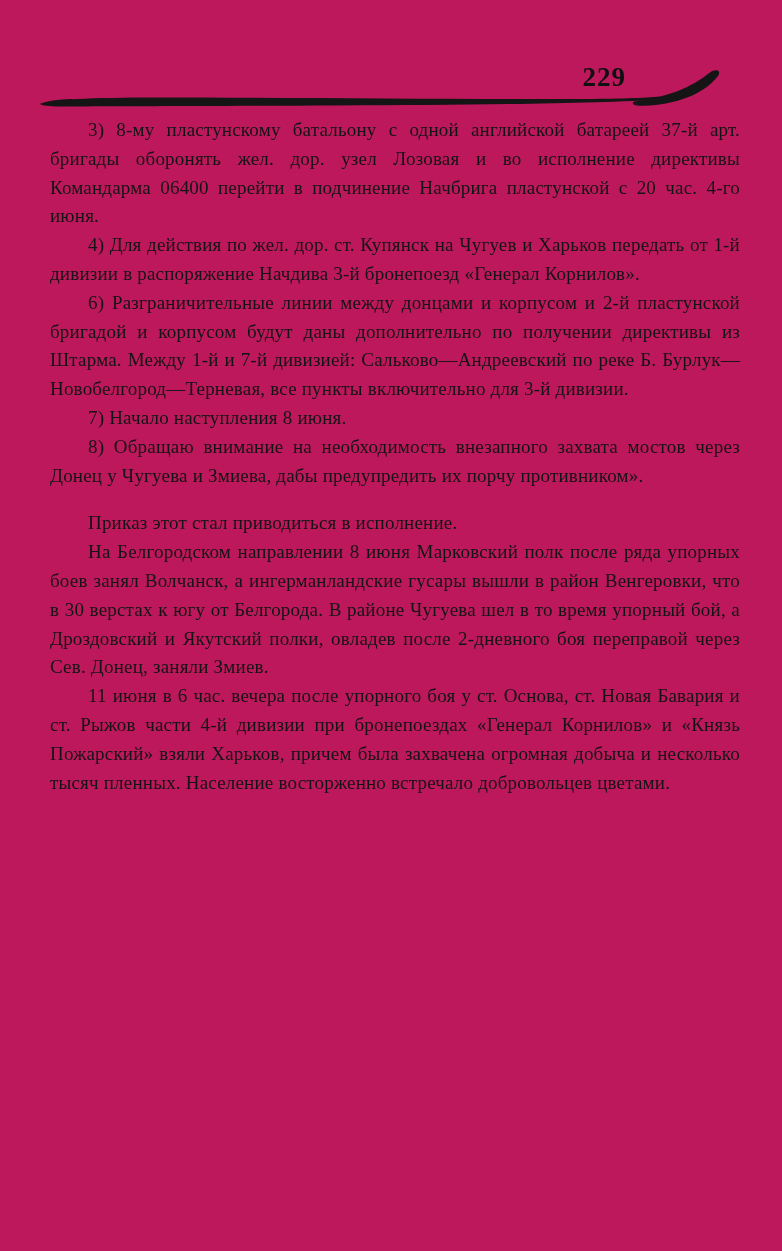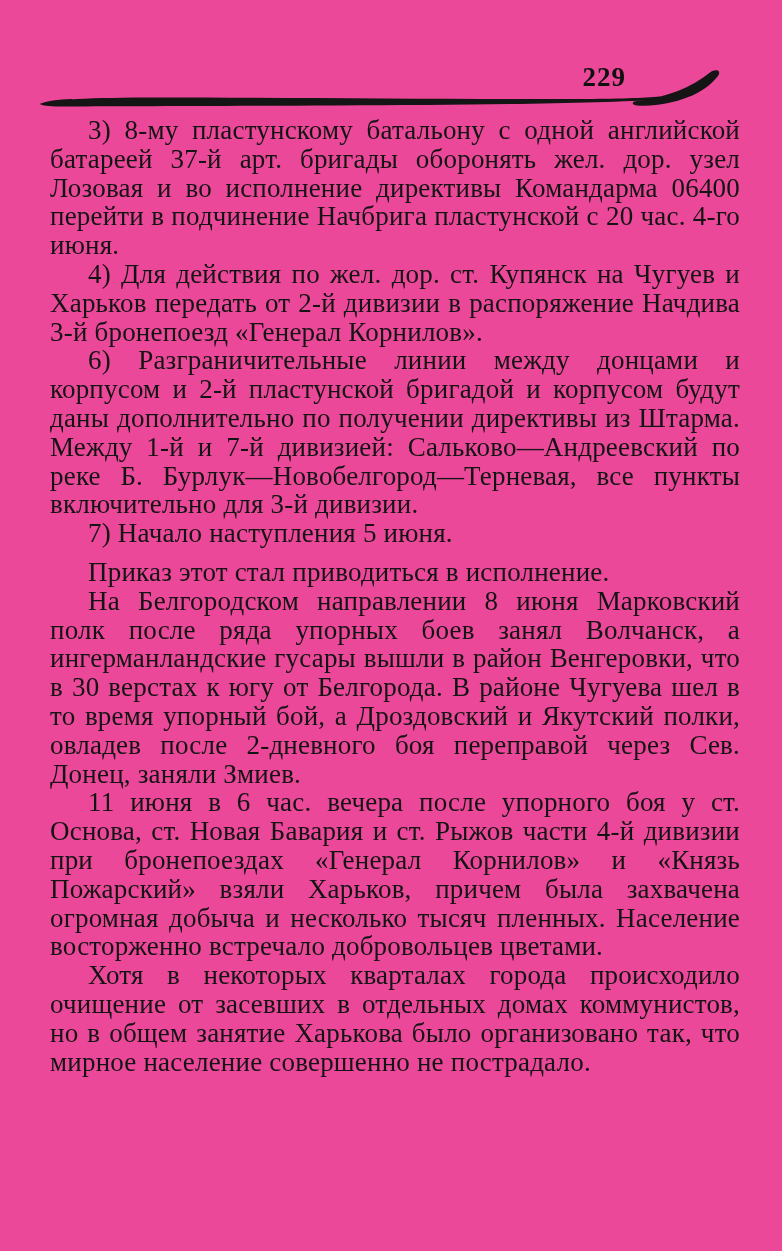--- a/index.html
+++ b/index.html
@@ -4,21 +4,21 @@
 <style>
   html, body {
     margin: 0;
     padding: 0;
     background: #ffffff;
   }
   .page {
     position: relative;
     width: 782px;
     height: 1251px;
-    background: #ec4899;
+    background: #be185d;
     overflow: hidden;
     font-family: "Liberation Serif", "DejaVu Serif", serif;
     color: #141414;
   }
   .header {
     position: relative;
     height: 112px;
   }
   .page-number {
     position: absolute;
@@ -31,31 +31,31 @@
   }
   .header-rule {
     position: absolute;
     left: 38px;
     top: 68px;
     width: 706px;
     height: 44px;
   }
   .content {
     padding: 4px 42px 0 50px;
-    font-size: 27px;
+    font-size: 19px;
     line-height: 28.8px;
     letter-spacing: 0.2px;
   }
   .para {
     margin: 0;
     text-align: justify;
     text-indent: 38px;
   }
   .gap-top {
-    margin-top: 10px;
+    margin-top: 19px;
   }
 </style>
 </head>
 <body>
 
 <div class="page">
 
   <div class="header">
     <div class="page-number">229</div>
     <svg class="header-rule" viewBox="0 0 706 44" aria-hidden="true">
@@ -71,22 +71,22 @@
         C 628 30, 654 19, 672 4.5
         C 677 0.5, 684 2, 680 8
         C 666 26.5, 638 36.5, 606 37.8
         C 598 38.1, 592 36.5, 596 33.5 Z"></path>
       <path fill="#151515" d="M2 36 C 8 33, 20 31.5, 34 31 L 36 35 C 22 36.5, 10 37, 2 36 Z"></path>
     </svg>
   </div>
 
   <div class="content">
     <p class="para">3) 8-му пластунскому батальону с одной английской батареей 37-й арт. бригады оборонять жел. дор. узел Лозовая и во исполнение директивы Командарма 06400 перейти в подчинение Начбрига пластунской с 20 час. 4-го июня.</p>
-    <p class="para">4) Для действия по жел. дор. ст. Купянск на Чугуев и Харьков передать от 2-й дивизии в распоряжение Начдива 3-й бронепоезд «Генерал Корнилов».</p>
+    <p class="para">4) Для действия по жел. дор. ст. Купянск на Чугуев и Харьков передать от 1-й дивизии в распоряжение Начдива 3-й бронепоезд «Генерал Корнилов».</p>
     <p class="para">6) Разграничительные линии между донцами и корпусом и 2-й пластунской бригадой и корпусом будут даны дополнительно по получении директивы из Штарма. Между 1-й и 7-й дивизией: Сальково—Андреевский по реке Б. Бурлук—Новобелгород—Терневая, все пункты включительно для 3-й дивизии.</p>
-    <p class="para">7) Начало наступления 5 июня.</p>
+    <p class="para">7) Начало наступления 8 июня.</p>
+    <p class="para">8) Обращаю внимание на необходимость внезапного захвата мостов через Донец у Чугуева и Змиева, дабы предупредить их порчу противником».</p>
     <p class="para gap-top">Приказ этот стал приводиться в исполнение.</p>
     <p class="para">На Белгородском направлении 8 июня Марковский полк после ряда упорных боев занял Волчанск, а ингерманландские гусары вышли в район Венгеровки, что в 30 верстах к югу от Белгорода. В районе Чугуева шел в то время упорный бой, а Дроздовский и Якутский полки, овладев после 2-дневного боя переправой через Сев. Донец, заняли Змиев.</p>
     <p class="para">11 июня в 6 час. вечера после упорного боя у ст. Основа, ст. Новая Бавария и ст. Рыжов части 4-й дивизии при бронепоездах «Генерал Корнилов» и «Князь Пожарский» взяли Харьков, причем была захвачена огромная добыча и несколько тысяч пленных. Население восторженно встречало добровольцев цветами.</p>
-    <p class="para">Хотя в некоторых кварталах города происходило очищение от засевших в отдельных домах коммунистов, но в общем занятие Харькова было организовано так, что мирное население совершенно не пострадало.</p>
   </div>
 
 </div>
 
 </body></html>

